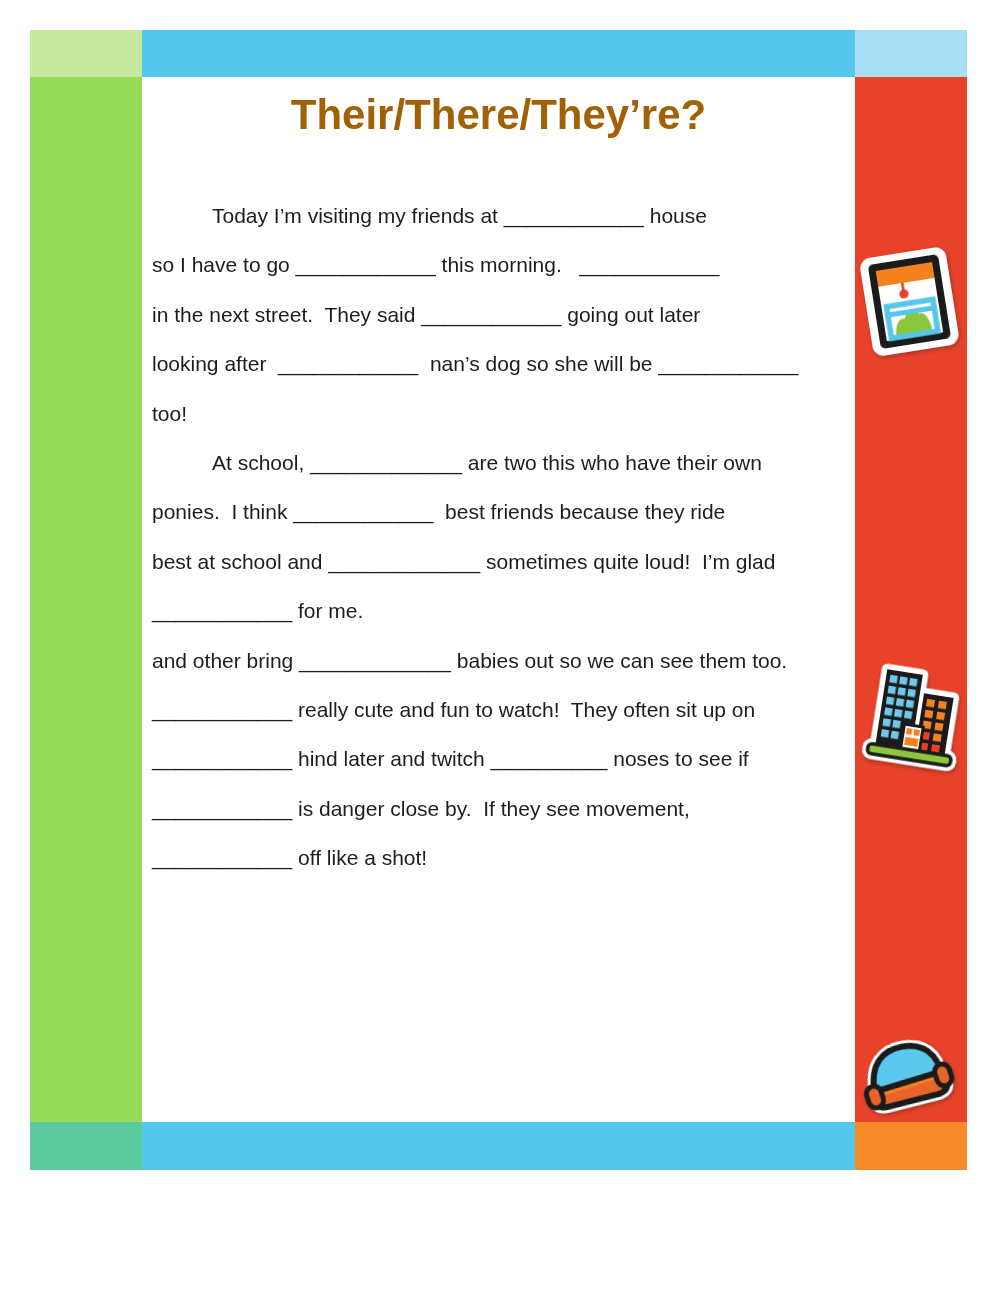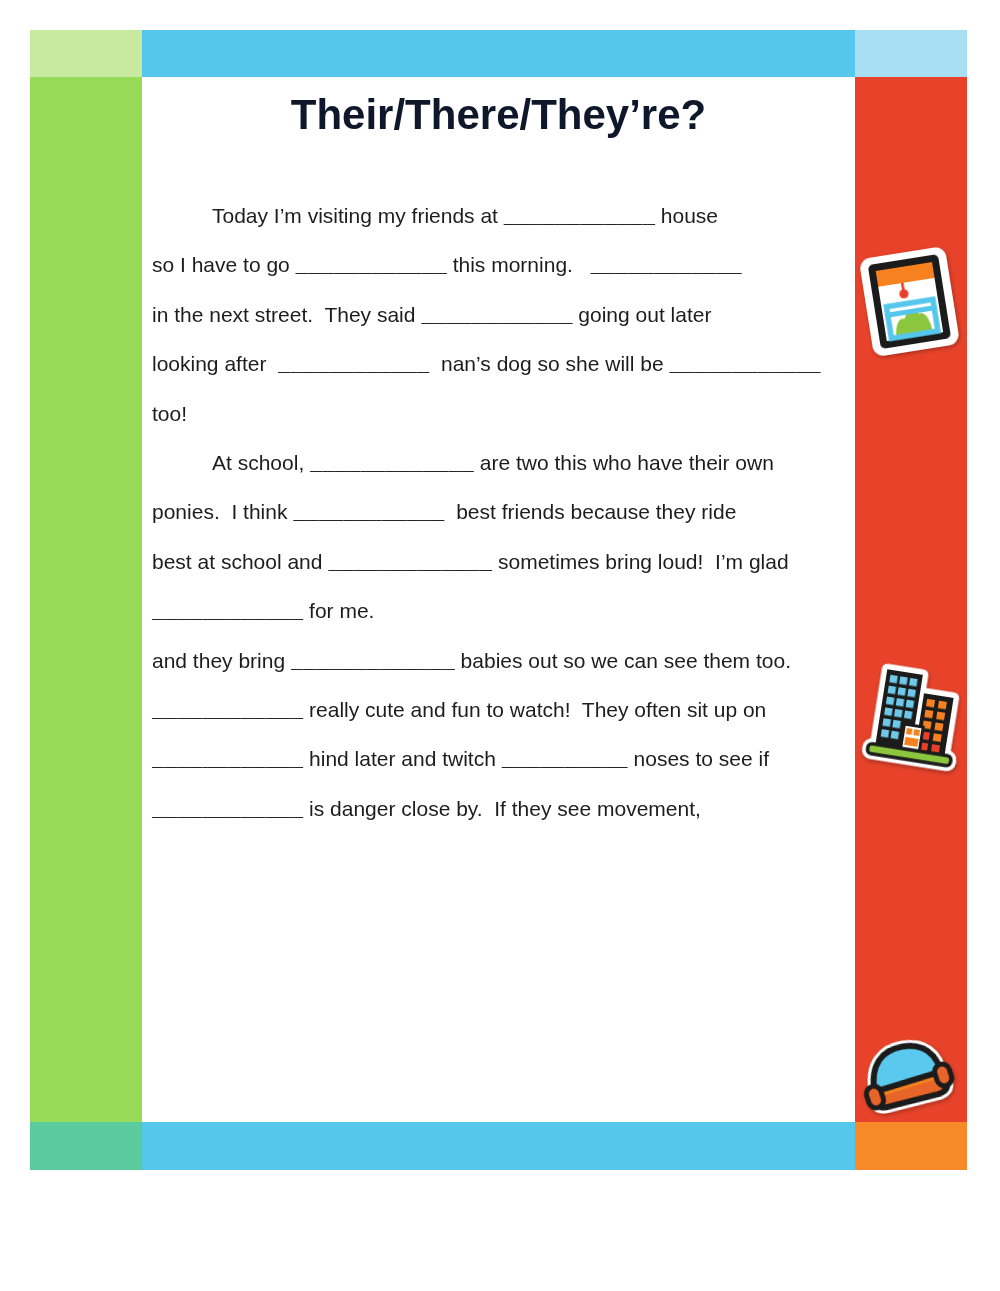--- a/index.html
+++ b/index.html
@@ -11,25 +11,25 @@
   .corner-tl{left:30px;top:30px;width:112px;height:47px;background:#C8E9A0;}
   .top-bar{left:142px;top:30px;width:713px;height:47px;background:#56C7EC;}
   .corner-tr{left:855px;top:30px;width:112px;height:47px;background:#A8DFF3;}
   .left-strip{left:30px;top:77px;width:112px;height:1045px;background:#97DB58;}
   .right-strip{left:855px;top:77px;width:112px;height:1045px;background:#E8432A;}
   .corner-bl{left:30px;top:1122px;width:112px;height:48px;background:#5BCA9E;}
   .bottom-bar{left:142px;top:1122px;width:713px;height:48px;background:#56C7EC;}
   .corner-br{left:855px;top:1122px;width:112px;height:48px;background:#F68A28;}
 
   .content{position:absolute;left:142px;top:77px;width:713px;height:1045px;background:#ffffff;}
-  .title{margin:14px 0 0 0;text-align:center;font-size:42px;font-weight:600;color:#0f172a;letter-spacing:0;}
+  .title{margin:14px 0 0 0;text-align:center;font-size:42px;font-weight:600;color:#a16207;letter-spacing:0;}
   .body-lines{margin-top:52px;padding:0 6px 0 10px;font-size:21px;}
   .line{height:49.4px;line-height:49.4px;white-space:pre;}
   .line.indent{padding-left:60px;}
-  .blank{letter-spacing:0;font-family:Liberation Mono, monospace;}
+  .blank{letter-spacing:0;}
 
   .sticker{position:absolute;filter:drop-shadow(1px 2px 2px rgba(0,0,0,0.28));}
   .sticker-window{left:864px;top:250px;transform:rotate(-9deg);}
   .sticker-buildings{left:864px;top:666px;transform:rotate(9deg);}
   .sticker-couch{left:858px;top:1034px;transform:rotate(-10deg);}
 </style>
 </head>
 <body>
 
 <div class="page">
@@ -46,26 +46,27 @@
   <div class="content">
     <div class="title">Their/There/They’re?</div>
     <div class="body-lines">
         <div class="line indent"><span class="line-text">Today I’m visiting my friends at </span><span class="blank">____________</span><span class="line-text"> house</span></div>
         <div class="line"><span class="line-text">so I have to go </span><span class="blank">____________</span><span class="line-text"> this morning.   </span><span class="blank">____________</span></div>
         <div class="line"><span class="line-text">in the next street.  They said </span><span class="blank">____________</span><span class="line-text"> going out later</span></div>
         <div class="line"><span class="line-text">looking after  </span><span class="blank">____________</span><span class="line-text">  nan’s dog so she will be </span><span class="blank">____________</span></div>
         <div class="line"><span class="line-text">too!</span></div>
         <div class="line indent"><span class="line-text">At school, </span><span class="blank">_____________</span><span class="line-text"> are two this who have their own</span></div>
         <div class="line"><span class="line-text">ponies.  I think </span><span class="blank">____________</span><span class="line-text">  best friends because they ride</span></div>
-        <div class="line"><span class="line-text">best at school and </span><span class="blank">_____________</span><span class="line-text"> sometimes bring loud!  I’m glad</span></div>
+        <div class="line"><span class="line-text">best at school and </span><span class="blank">_____________</span><span class="line-text"> sometimes quite loud!  I’m glad</span></div>
         <div class="line"><span class="blank">____________</span><span class="line-text"> for me.</span></div>
-        <div class="line"><span class="line-text">and they bring </span><span class="blank">_____________</span><span class="line-text"> babies out so we can see them too.</span></div>
+        <div class="line"><span class="line-text">and other bring </span><span class="blank">_____________</span><span class="line-text"> babies out so we can see them too.</span></div>
         <div class="line"><span class="blank">____________</span><span class="line-text"> really cute and fun to watch!  They often sit up on</span></div>
         <div class="line"><span class="blank">____________</span><span class="line-text"> hind later and twitch </span><span class="blank">__________</span><span class="line-text"> noses to see if</span></div>
         <div class="line"><span class="blank">____________</span><span class="line-text"> is danger close by.  If they see movement,</span></div>
+        <div class="line"><span class="blank">____________</span><span class="line-text"> off like a shot!</span></div>
       </div>
   </div>
 
   <svg class="sticker sticker-window" width="92" height="104" viewBox="0 0 92 104">
     <rect x="2" y="2" width="87" height="99" rx="11" fill="#ffffff"></rect>
     <rect x="10" y="9" width="71" height="85" rx="5" fill="#1B1B1B"></rect>
     <rect x="17" y="16" width="57" height="71" fill="#ffffff"></rect>
     <rect x="17" y="16" width="57" height="16" fill="#F5821F"></rect>
     <rect x="40" y="32" width="2.6" height="7" fill="#E8402A"></rect>
     <circle cx="41.3" cy="43" r="4.6" fill="#E8402A"></circle>

